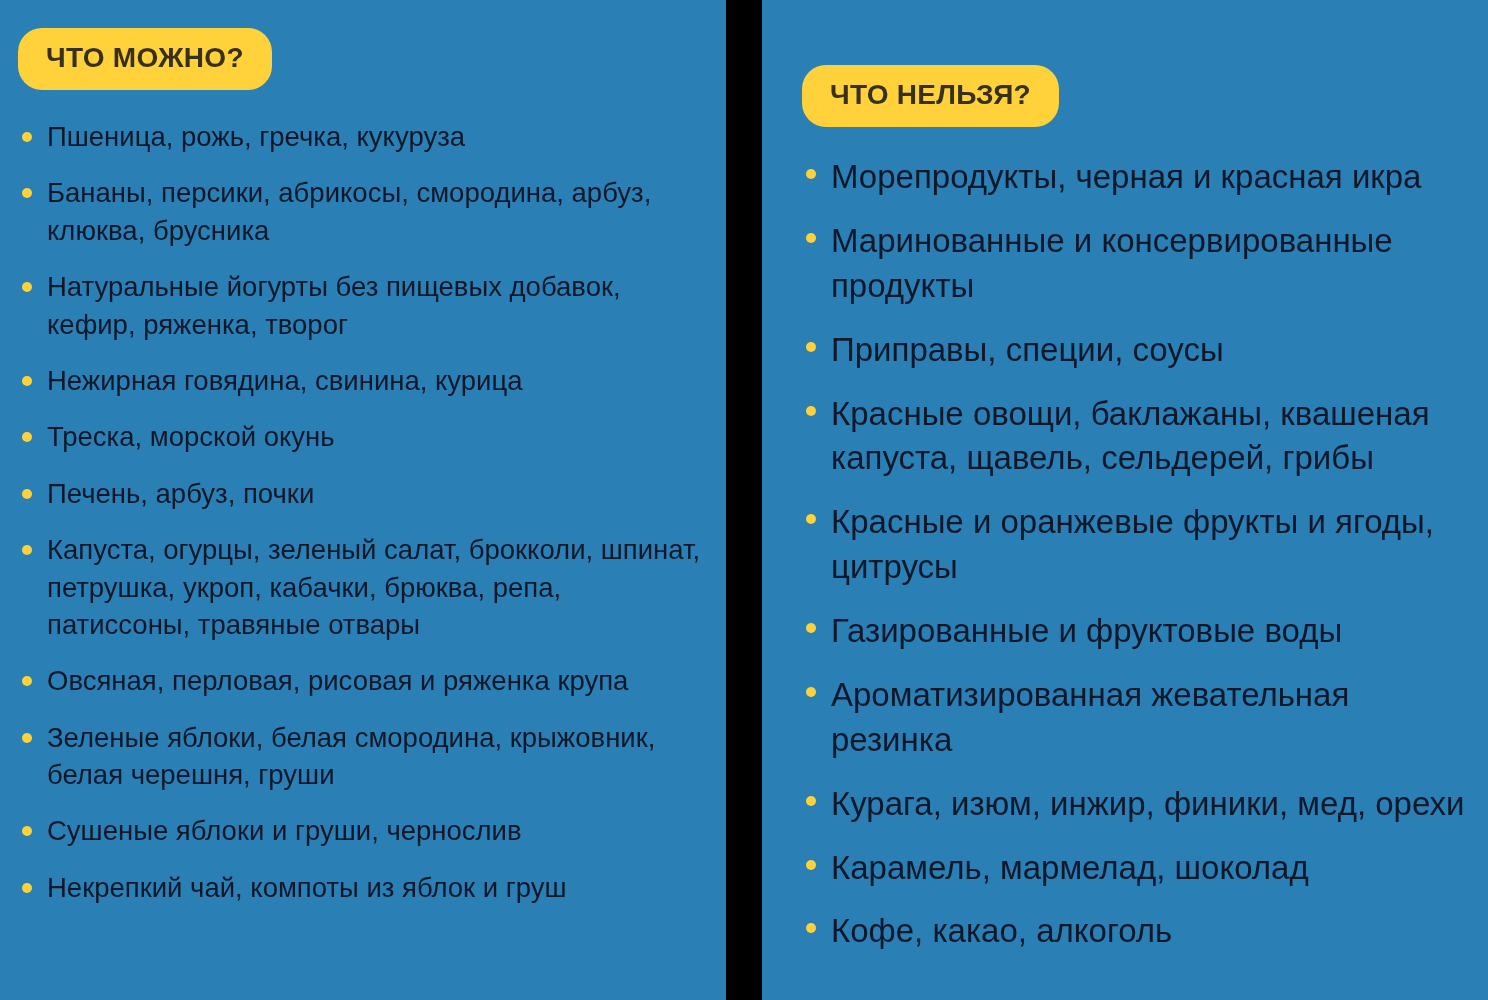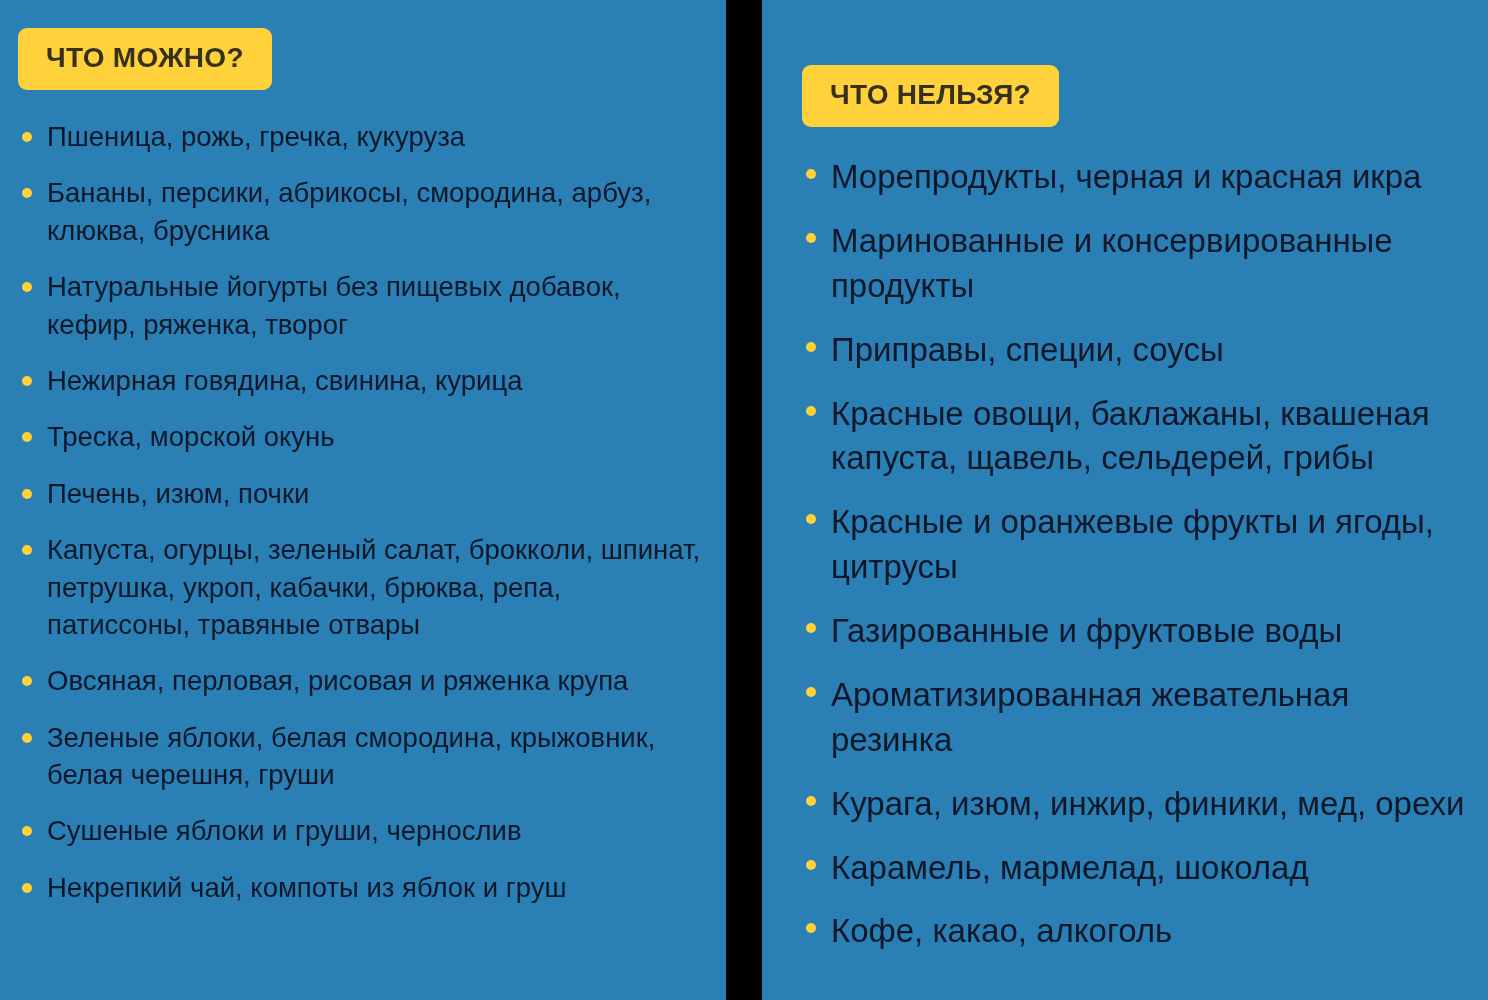--- a/index.html
+++ b/index.html
@@ -38,21 +38,21 @@
     height: 100%;
     padding: 28px 18px 0 18px;
   }
   .panel--forbidden .panel-inner { padding-left: 40px; padding-right: 18px; margin-top: 37px; }
 
   
   .badge {
     display: inline-block;
     background: #ffd23b;
     color: #37301d;
-    border-radius: 9px;
+    border-radius: 24px;
     padding: 16px 28px 18px 28px;
     font-size: 28px;
     font-weight: 700;
     letter-spacing: 0.3px;
     line-height: 1;
     white-space: nowrap;
   }
 
   
   .bullet-list {
@@ -113,21 +113,21 @@
         <li class="bullet-item">
           <span class="bullet-dot"></span>
           <span class="bullet-text">Нежирная говядина, свинина, курица</span>
         </li>
         <li class="bullet-item">
           <span class="bullet-dot"></span>
           <span class="bullet-text">Треска, морской окунь</span>
         </li>
         <li class="bullet-item">
           <span class="bullet-dot"></span>
-          <span class="bullet-text">Печень, изюм, почки</span>
+          <span class="bullet-text">Печень, арбуз, почки</span>
         </li>
         <li class="bullet-item">
           <span class="bullet-dot"></span>
           <span class="bullet-text">Капуста, огурцы, зеленый салат, брокколи, шпинат, петрушка, укроп, кабачки, брюква, репа, патиссоны, травяные отвары</span>
         </li>
         <li class="bullet-item">
           <span class="bullet-dot"></span>
           <span class="bullet-text">Овсяная, перловая, рисовая и ряженка крупа</span>
         </li>
         <li class="bullet-item">

